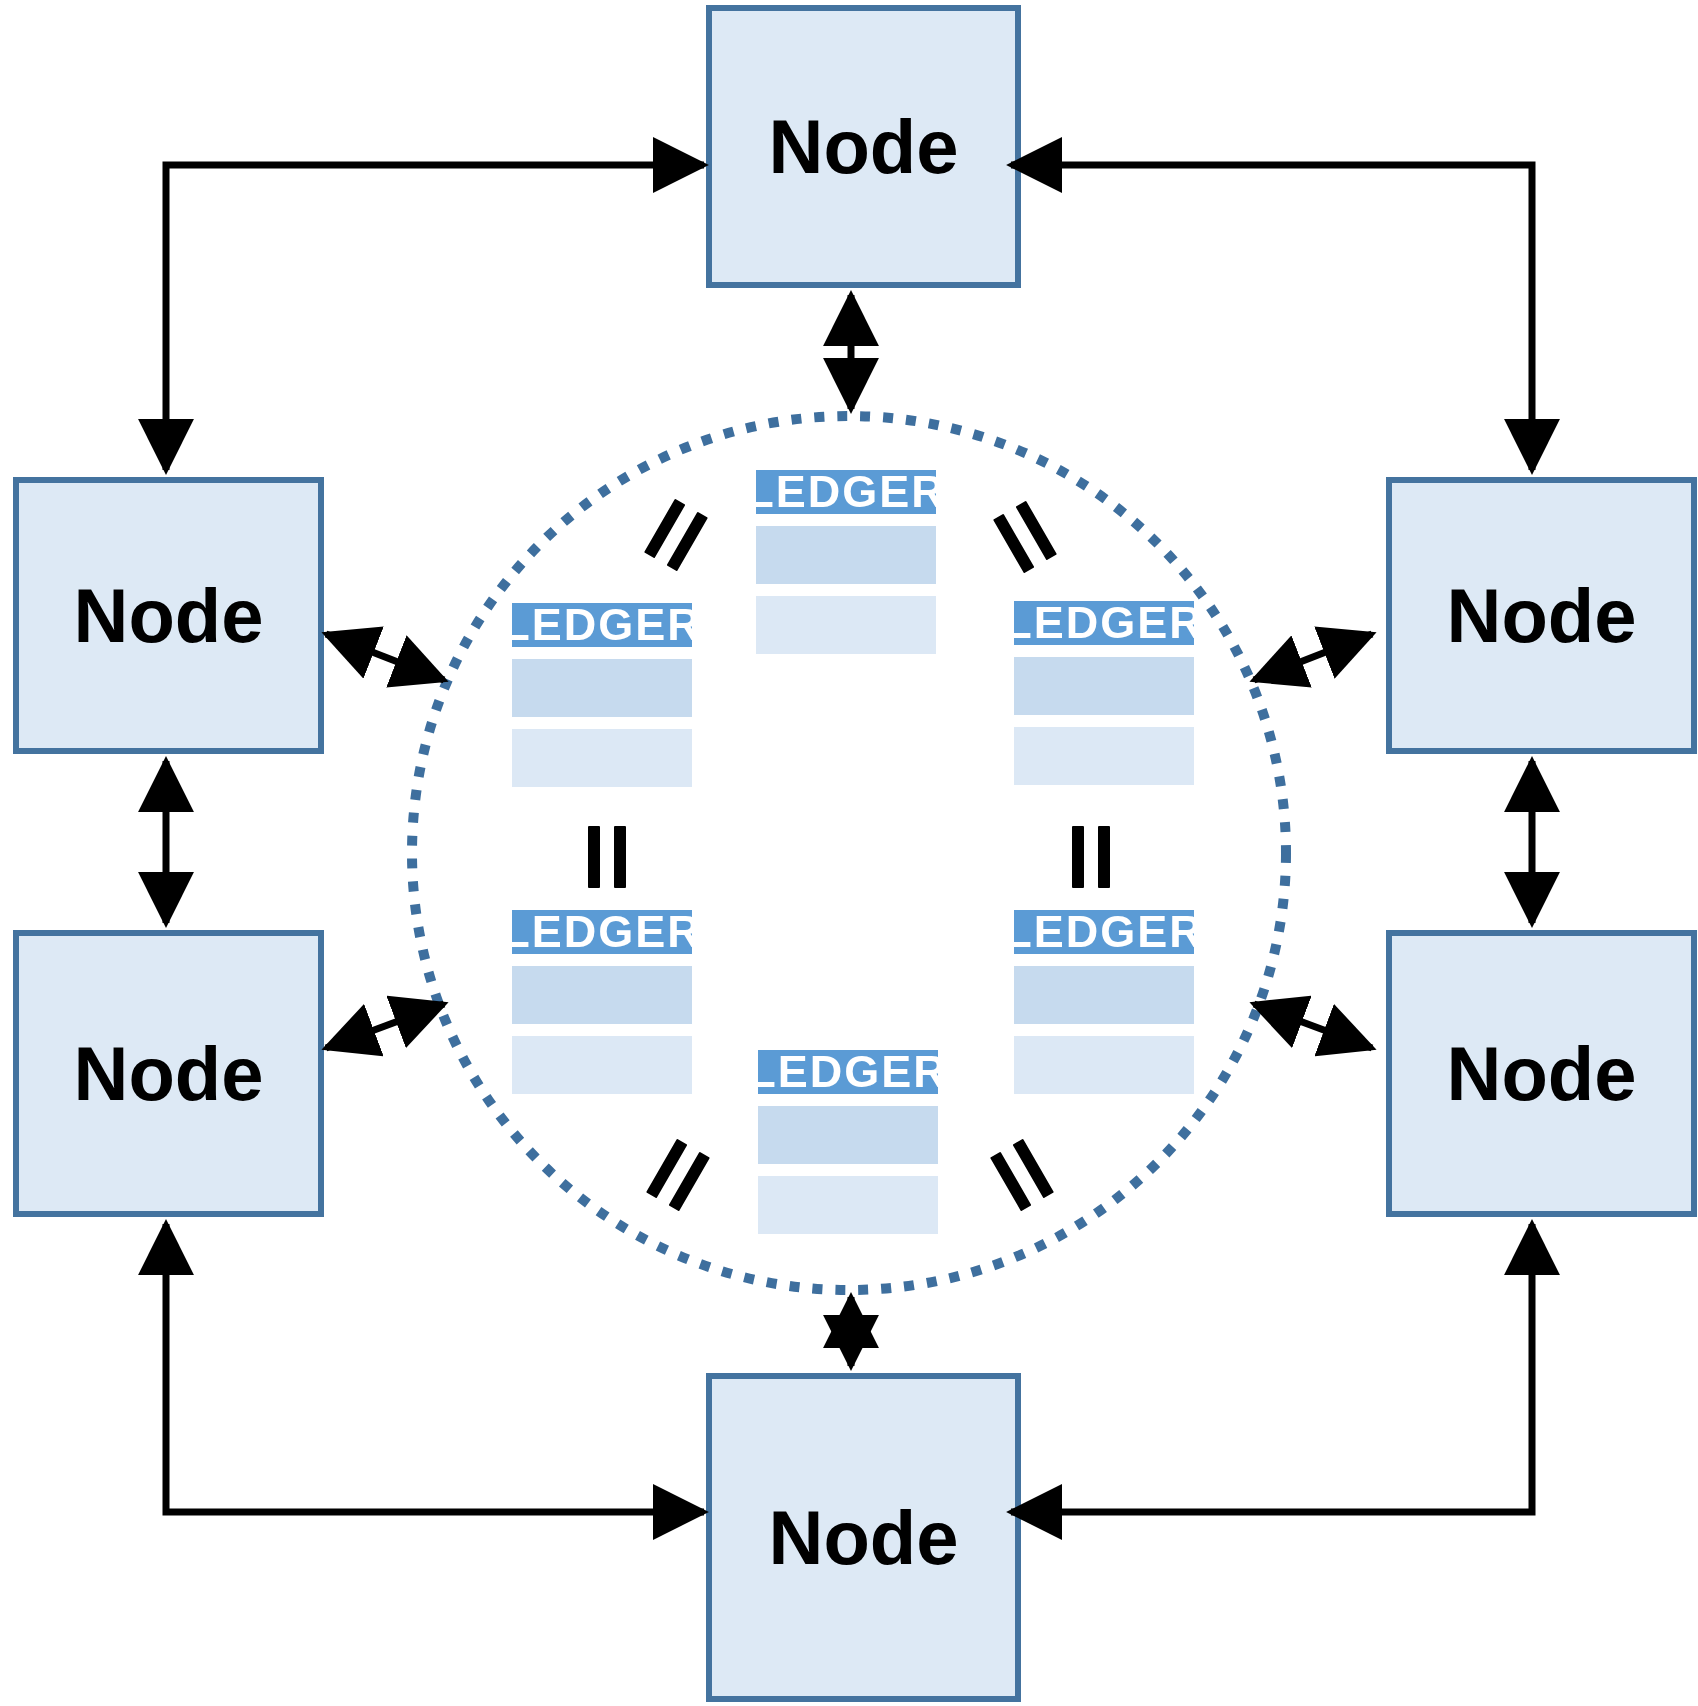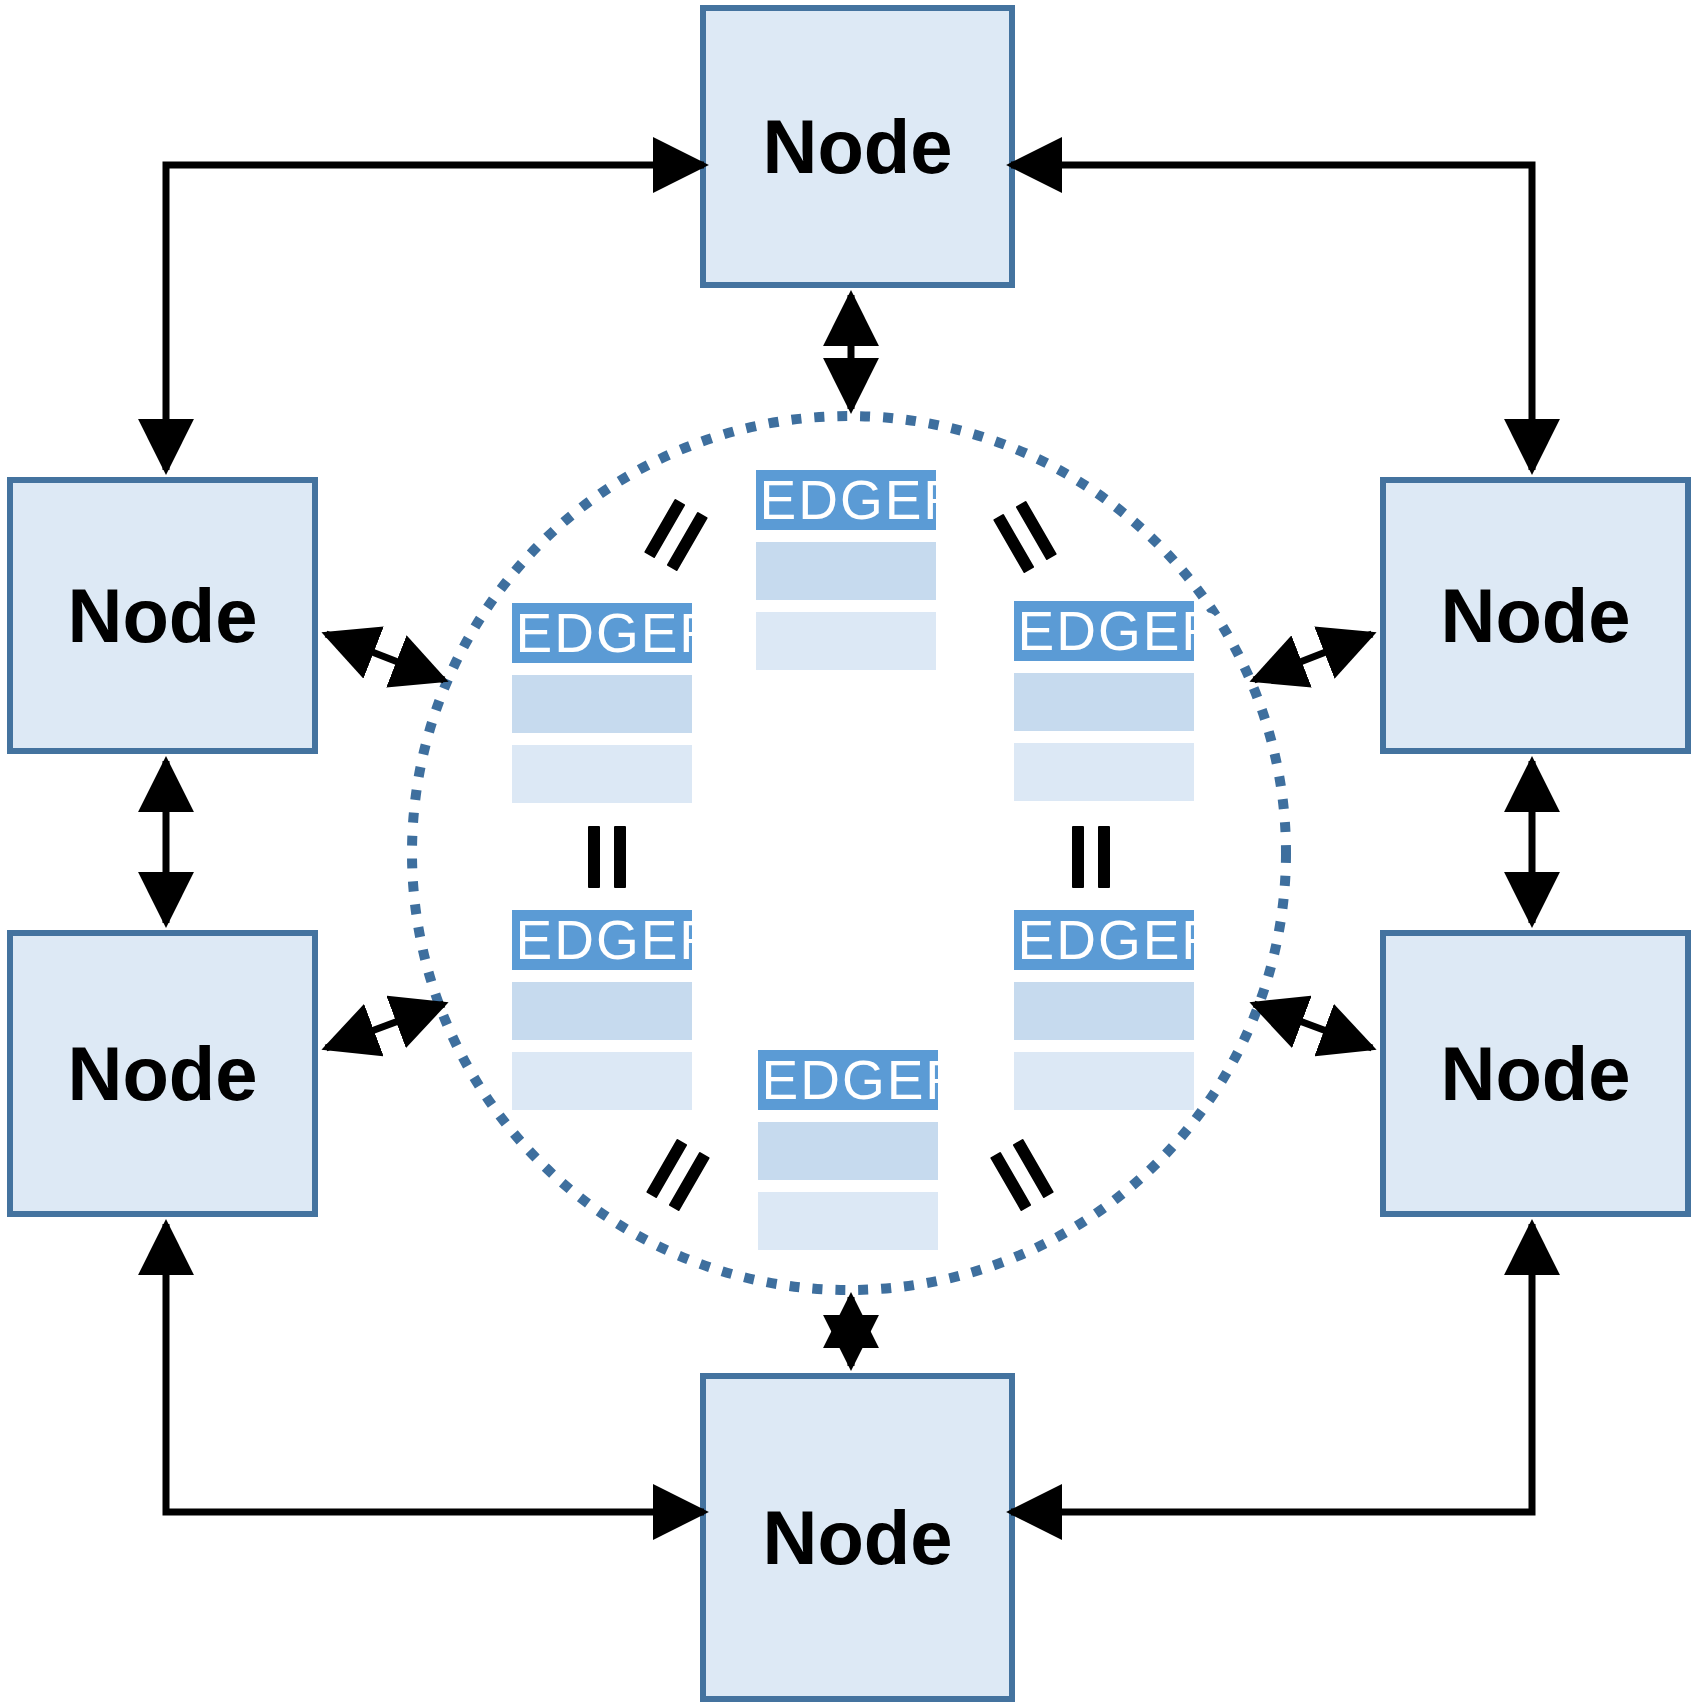--- a/index.html
+++ b/index.html
@@ -14,20 +14,21 @@
   
   .node {
     position: absolute;
     background: #dde9f5;
     border: 6px solid #44739f;
     box-sizing: border-box;
     display: flex;
     align-items: center;
     justify-content: center;
     z-index: 1;
+    margin-left: 6px;
   }
   .node-label {
     font-size: 76px;
     font-weight: 700;
     color: #000000;
     letter-spacing: 0px;
   }
   .node-top          { left: 700px;  top: 5px;    width: 315px; height: 283px; }
   .node-left-upper   { left: 7px;    top: 477px;  width: 311px; height: 277px; }
   .node-left-lower   { left: 7px;    top: 930px;  width: 311px; height: 287px; }
@@ -41,25 +42,25 @@
     left: 0; top: 0;
     width: 1698px;
     height: 1706px;
     z-index: 2;
     pointer-events: none;
   }
 
   
   .ledger { position: absolute; width: 180px; z-index: 3; }
   .ledger-header {
-    height: 60px;
+    height: 44px;
     background: #5b9bd5;
     color: #ffffff;
-    font-size: 55px;
-    font-weight: 400;
+    font-size: 45px;
+    font-weight: 700;
     letter-spacing: 2px;
     display: flex;
     align-items: center;
     justify-content: center;
   }
   .ledger-row { height: 58px; margin-top: 12px; }
   .row-a { background: #c6daee; }
   .row-b { background: #dce8f5; }
   .ledger-top          { left: 756px;  top: 470px;  }
   .ledger-left-upper   { left: 512px;  top: 603px;  }

